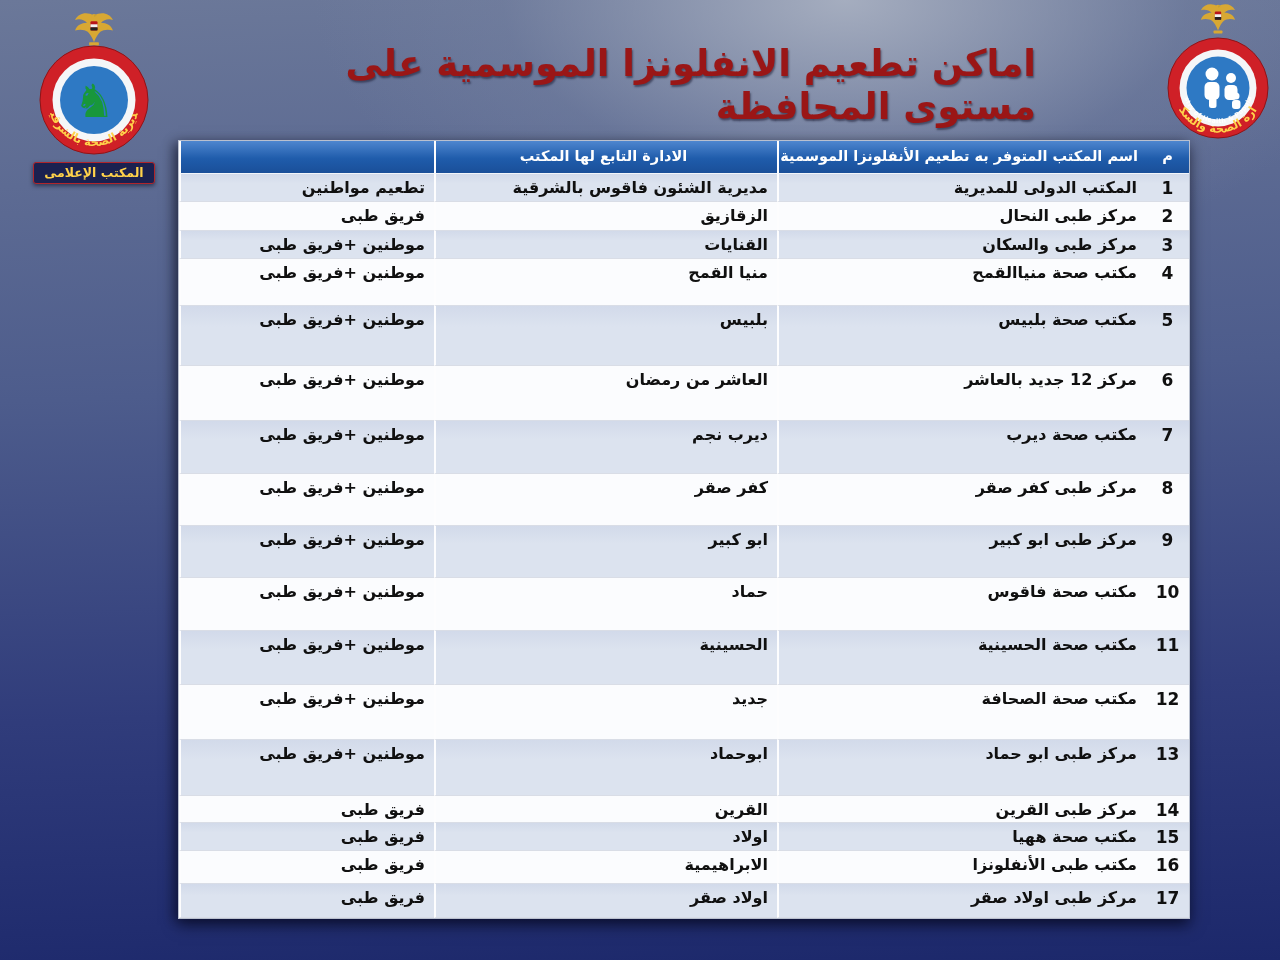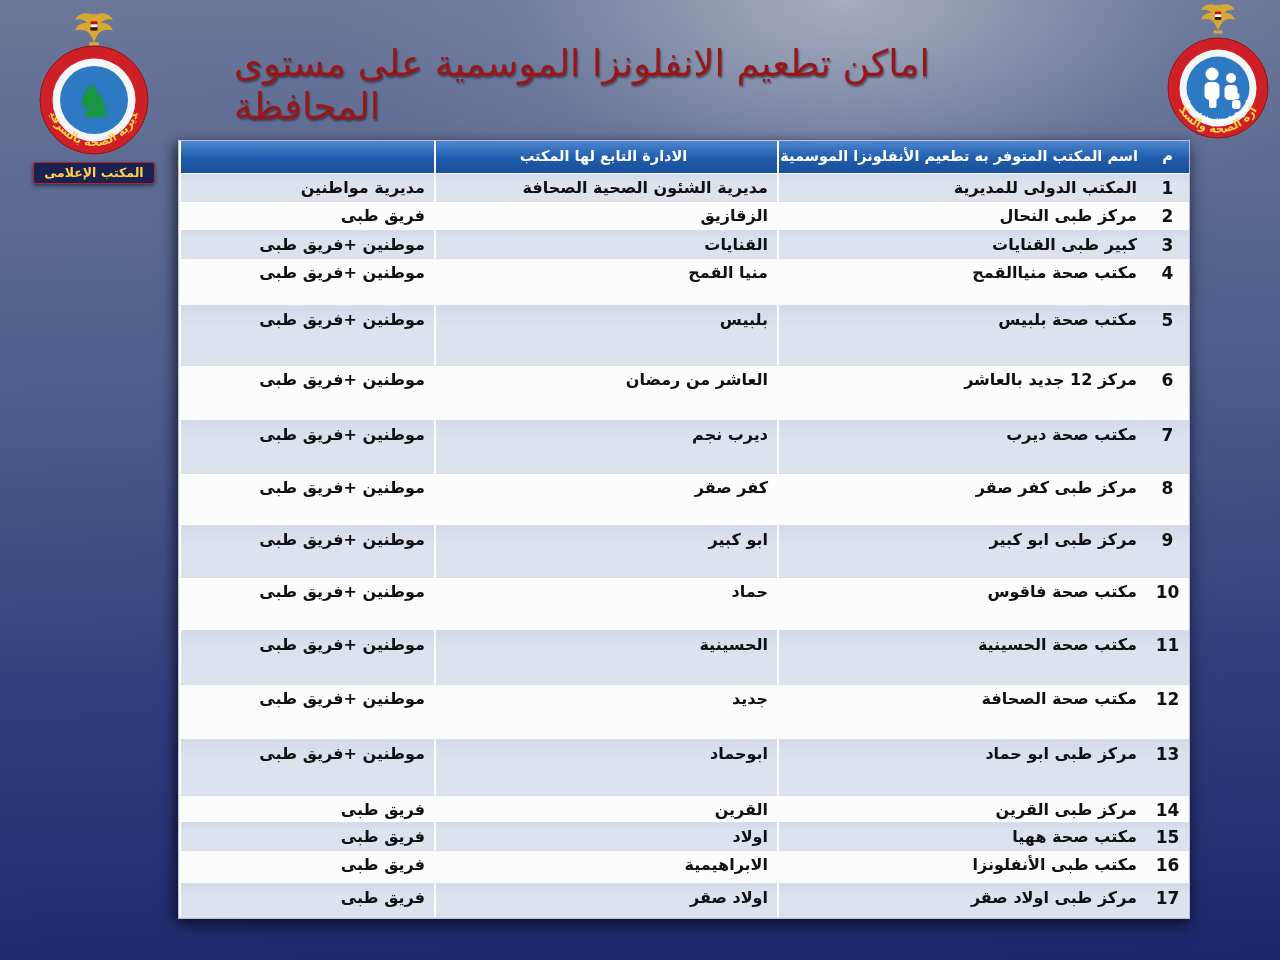--- a/index.html
+++ b/index.html
@@ -7,23 +7,23 @@
     width:1280px;height:960px;overflow:hidden;position:relative;
     font-family:"DejaVu Sans",sans-serif;
   }
   .stage{
     position:absolute;inset:0;
     background:
       radial-gradient(ellipse 760px 400px at 66% 0%, rgba(168,176,193,.95) 0%, rgba(122,134,164,.35) 45%, rgba(0,0,0,0) 70%),
       linear-gradient(178deg, var(--bg-top,#6b7899) 0%, #4d5c8c 40%, #303c7b 72%, var(--bg-bottom,#1c286b) 100%);
   }
   .title{
-    position:absolute;top:42px;left:234px;width:820px;
-    direction:rtl;text-align:left;
-    font-size:37px;font-weight:normal;color:var(--title-red,#9a1616);
+    position:absolute;top:42px;left:216px;width:820px;
+    direction:rtl;text-align:right;
+    font-size:37px;font-weight:bold;color:var(--title-red,#9a1616);
     text-shadow:1px 2px 2px rgba(25,25,50,.55);
   }
   
   .logo{position:absolute;text-align:center;}
   .logo-left{left:24px;top:4px;width:140px;}
   .logo-right{right:2px;top:0px;width:120px;}
   .banner{
     display:inline-block;margin-top:2px;
     direction:rtl;
     background:#1b2150;color:var(--accent-yellow,#ffd24a);
@@ -144,32 +144,32 @@
           <th class="c-num">م</th>
           <th class="c-office">اسم المكتب المتوفر به تطعيم الأنفلونزا الموسمية</th>
           <th class="c-admin">الادارة التابع لها المكتب</th>
           <th class="c-type"></th>
         </tr>
       </thead>
       <tbody>
           <tr class="shaded" style="height: 28px;">
             <td class="c-num">1</td>
             <td class="c-office">المكتب الدولى للمديرية</td>
-            <td class="c-admin">مديرية الشئون الصحية الصحافة</td>
-            <td class="c-type">مديرية مواطنين</td>
+            <td class="c-admin">مديرية الشئون فاقوس بالشرقية</td>
+            <td class="c-type">تطعيم مواطنين</td>
           </tr>
           <tr class="plain" style="height: 29px;">
             <td class="c-num">2</td>
             <td class="c-office">مركز طبى النحال</td>
             <td class="c-admin">الزقازيق</td>
             <td class="c-type">فريق طبى</td>
           </tr>
           <tr class="shaded" style="height: 28px;">
             <td class="c-num">3</td>
-            <td class="c-office">كبير طبى القنايات</td>
+            <td class="c-office">مركز طبى والسكان</td>
             <td class="c-admin">القنايات</td>
             <td class="c-type">موطنين +فريق طبى</td>
           </tr>
           <tr class="plain" style="height: 47px;">
             <td class="c-num">4</td>
             <td class="c-office">مكتب صحة منياالقمح</td>
             <td class="c-admin">منيا القمح</td>
             <td class="c-type">موطنين +فريق طبى</td>
           </tr>
           <tr class="shaded" style="height: 60px;">

